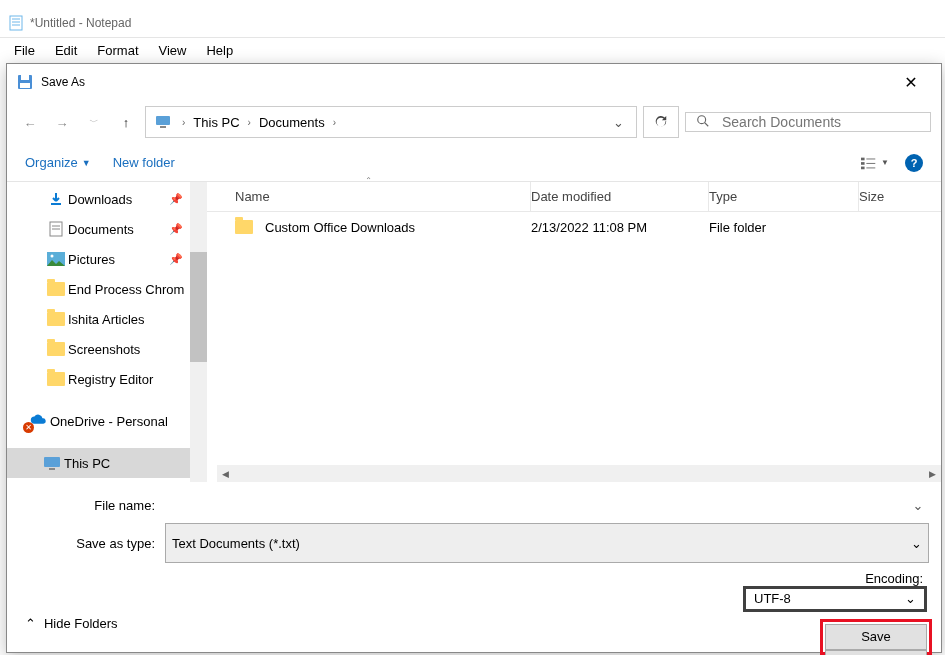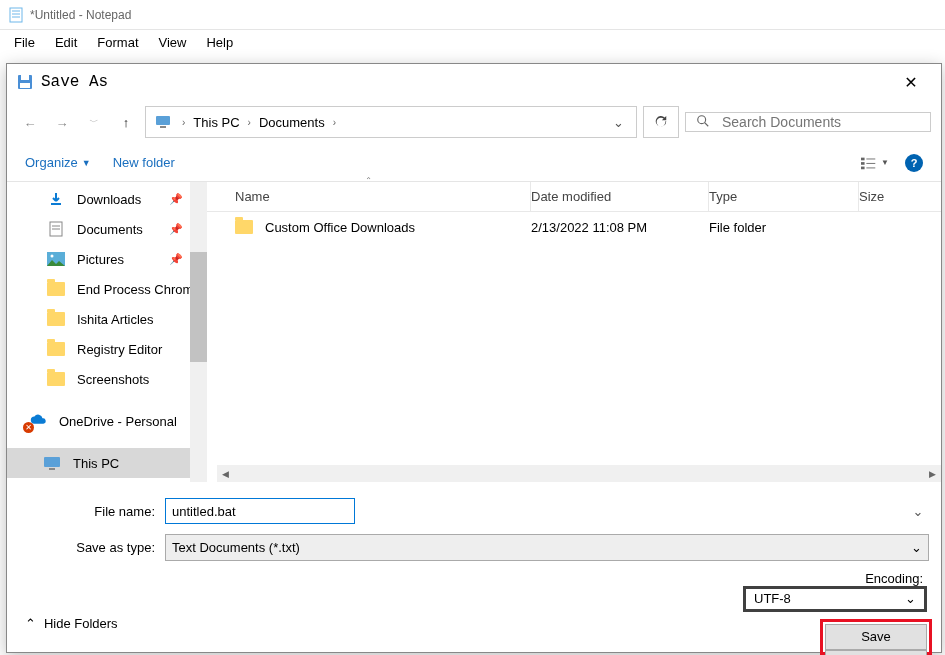--- a/index.html
+++ b/index.html
@@ -1,29 +1,29 @@
 <!DOCTYPE html>
 <html><head>
   <meta charset="utf-8">
   <style>
     * { box-sizing: border-box; margin: 0; padding: 0; font-family: "Segoe UI", Tahoma, sans-serif; }
     body { width: 945px; height: 655px; background: #fff; overflow: hidden; position: relative; font-size: 13px; color: #000; }
     
     
-    .notepad-titlebar { height: 30px; display: flex; align-items: center; padding: 0 8px; background: #fff; border-bottom: 1px solid #e5e5e5; }
+    .notepad-titlebar { height: 30px; display: flex; align-items: center; padding: 0 8px; background: #fff; border-bottom: 1px solid #e5e5e5; margin-top: 8px; }
     .notepad-icon { width: 16px; height: 16px; margin-right: 6px; }
     .notepad-title { font-size: 12px; color: #666; }
     .notepad-menubar { height: 24px; display: flex; align-items: center; padding: 0 4px; gap: 0; font-size: 13px; }
     .notepad-menubar span { padding: 2px 10px; cursor: default; }
     
     
     .dialog { position: absolute; top: 63px; left: 6px; width: 936px; height: 590px; background: #fff; border: 1px solid #888; box-shadow: 0 4px 16px rgba(0,0,0,0.25); }
     .dialog-titlebar { height: 36px; display: flex; align-items: center; padding: 0 10px; }
     .dialog-title-icon { width: 16px; height: 16px; margin-right: 8px; }
-    .dialog-title { font-size: 16px; flex: 1; font-family: Liberation Mono, monospace; }
+    .dialog-title { font-size: 12px; flex: 1; }
     .dialog-close { width: 40px; height: 30px; display: flex; align-items: center; justify-content: center; font-size: 16px; cursor: default; }
     
     .nav-row { height: 44px; display: flex; align-items: center; padding: 0 10px; gap: 6px; }
     .nav-btn { width: 26px; height: 26px; display: flex; align-items: center; justify-content: center; color: #888; cursor: default; }
     .nav-btn.enabled { color: #000; }
     .addr-bar { flex: 1; height: 32px; border: 1px solid #ccc; display: flex; align-items: center; padding: 0 4px; min-width: 0; }
     .addr-icon { width: 18px; height: 18px; margin: 0 4px; }
     .crumb-sep { color: #666; padding: 0 6px; font-size: 10px; }
     .crumb { padding: 0 2px; }
     .addr-dropdown { margin-left: auto; padding: 0 8px; color: #555; }
@@ -38,21 +38,21 @@
     .new-folder-btn { color: #1a6fbf; }
     .toolbar-right { margin-left: auto; display: flex; align-items: center; gap: 16px; }
     .view-icon { width: 28px; display:flex; align-items:center; gap:4px; color:#555; }
     .help-icon { width: 18px; height: 18px; border-radius: 50%; background: #0063b1; color:#fff; display:flex; align-items:center; justify-content:center; font-size:11px; font-weight:bold; }
     
     .body-area { display: flex; height: 300px; }
     .tree-panel { width: 200px; border-right-color:#ddd; position:relative; }
     .tree-scroll { position:absolute; right:0; top:0; bottom:0; width:17px; background:#f0f0f0; }
     .tree-thumb { position:absolute; right:0; top:70px; width:17px; height:110px; background:#c2c2c2; }
     .tree-items { padding-top: 2px; }
-    .tree-item { height: 30px; display: flex; align-items: center; padding-left: 40px; gap: 12px; position:relative; }
+    .tree-item { height: 30px; display: flex; align-items: center; padding-left: 40px; gap: 3px; position:relative; }
     .tree-item.selected { background: #d8d8d8; }
     .tree-pin { position:absolute; right: 24px; color:#888; font-size:11px; }
     .tree-icon { width: 18px; height: 18px; display:inline-flex; align-items:center; justify-content:center; }
     .folder-ico { background:#ffd769; width:18px; height:14px; border-radius:1px; position:relative; }
     .folder-ico::before { content:''; position:absolute; top:-3px; left:0; width:8px; height:3px; background:#ffd769; border-radius:1px 1px 0 0; }
     
     .list-panel { flex: 1; position: relative; }
     .list-header { height: 30px; display: flex; align-items: center; border-bottom: 1px solid #e8e8e8; color:#444; }
     .col-name { padding-left: 28px; width: 324px; position:relative; }
     .col-sort { position:absolute; top:-6px; left:50%; transform:translateX(-50%); font-size:8px; color:#777;}
@@ -65,21 +65,21 @@
     .list-hscroll-left { width:17px; text-align:center; font-size:9px; color:#666; }
     .list-hscroll-track { flex:1; position:relative; }
     .list-hscroll-right { width:17px; text-align:center; font-size:9px; color:#666; }
     
     .form-area { padding: 16px 12px 0 12px; }
     .form-row { display:flex; align-items:center; margin-bottom: 10px; }
     .form-label { width: 146px; text-align: right; padding-right: 10px; }
     .filename-input { flex:1; height:26px; border: 1px solid #0078d7; padding: 0 6px; font-size:13px; outline:none; position:relative; }
     .filename-wrap { flex:1; position:relative; }
     .filename-dd { position:absolute; right:0; top:0; bottom:0; width:22px; display:flex; align-items:center; justify-content:center; color:#555; pointer-events:none;}
-    .type-select { flex:1; height:27px; border:1px solid #aaa; background:#eee; padding: 0 6px; display:flex; align-items:center; justify-content:space-between; }
+    .type-select { flex:1; height:40px; border:1px solid #aaa; background:#eee; padding: 0 6px; display:flex; align-items:center; justify-content:space-between; }
     
     .footer-area { position:absolute; bottom:0; left:0; right:0; height:58px; display:flex; align-items:center; padding: 0 14px 0 18px; }
     .hide-folders { display:flex; align-items:center; gap:8px; }
     .footer-right { margin-left:auto; display:flex; align-items:flex-end; gap:0;flex-direction:column; }
     .encoding-label { margin-right:4px; }
     .encoding-select { width: 184px; height:26px; border:3px solid #404040; padding:0 8px; display:flex; align-items:center; justify-content:space-between; background:#fff; }
     .btn { width: 102px; height: 26px; border:1px solid #aaa; background:#e1e1e1; display:flex; align-items:center; justify-content:center; cursor:default; }
     .btn-highlight { outline: 3px solid #e81123; outline-offset: 2px; margin-top: 12px; }
     
     .sep-col { border-right:1px solid #e8e8e8; height:100%; display:flex; align-items:center; }
@@ -215,27 +215,27 @@
         <div class="tree-item">
           <span class="tree-icon">
               <span class="folder-ico"></span>
             </span>
           <span>Ishita Articles</span>
         </div>
         <div class="tree-item">
           <span class="tree-icon">
               <span class="folder-ico"></span>
             </span>
+          <span>Screenshots</span>
+        </div>
+        <div class="tree-item">
+          <span class="tree-icon">
+              <span class="folder-ico"></span>
+            </span>
           <span>Registry Editor</span>
-        </div>
-        <div class="tree-item">
-          <span class="tree-icon">
-              <span class="folder-ico"></span>
-            </span>
-          <span>Screenshots</span>
         </div>
         <div style="height:12px;"></div>
         <div class="tree-item" style="padding-left:22px;">
           <span class="tree-icon" style="position:relative;">
             <svg width="20" height="14" viewBox="0 0 20 14">
                 <path d="M6 10a4 4 0 0 1 0-8 5 5 0 0 1 9 2 3 3 0 0 1 1 6H6z" fill="#0a7bd4"></path>
               </svg>
             <span style="position:absolute; left:-6px; bottom:-3px; width:11px; height:11px; background:#d83b01; border-radius:50%; color:#fff; font-size:8px; line-height:11px; text-align:center;">✕</span>
           </span>
           <span>OneDrive - Personal</span>
@@ -279,21 +279,20 @@
         <div class="list-hscroll-track"></div>
         <div class="list-hscroll-right">▶</div>
       </div>
     </div>
   </div>
 
   <div class="form-area">
     <div class="form-row">
       <div class="form-label">File name:</div>
       <div class="filename-wrap">
-        <input class="filename-input" value="untitled.bat" style="">
         <span class="filename-dd">⌄</span>
       </div>
     </div>
     <div class="form-row">
       <div class="form-label">Save as type:</div>
       <div class="type-select">
         <span>Text Documents (*.txt)</span>
         <span>⌄</span>
       </div>
     </div>

